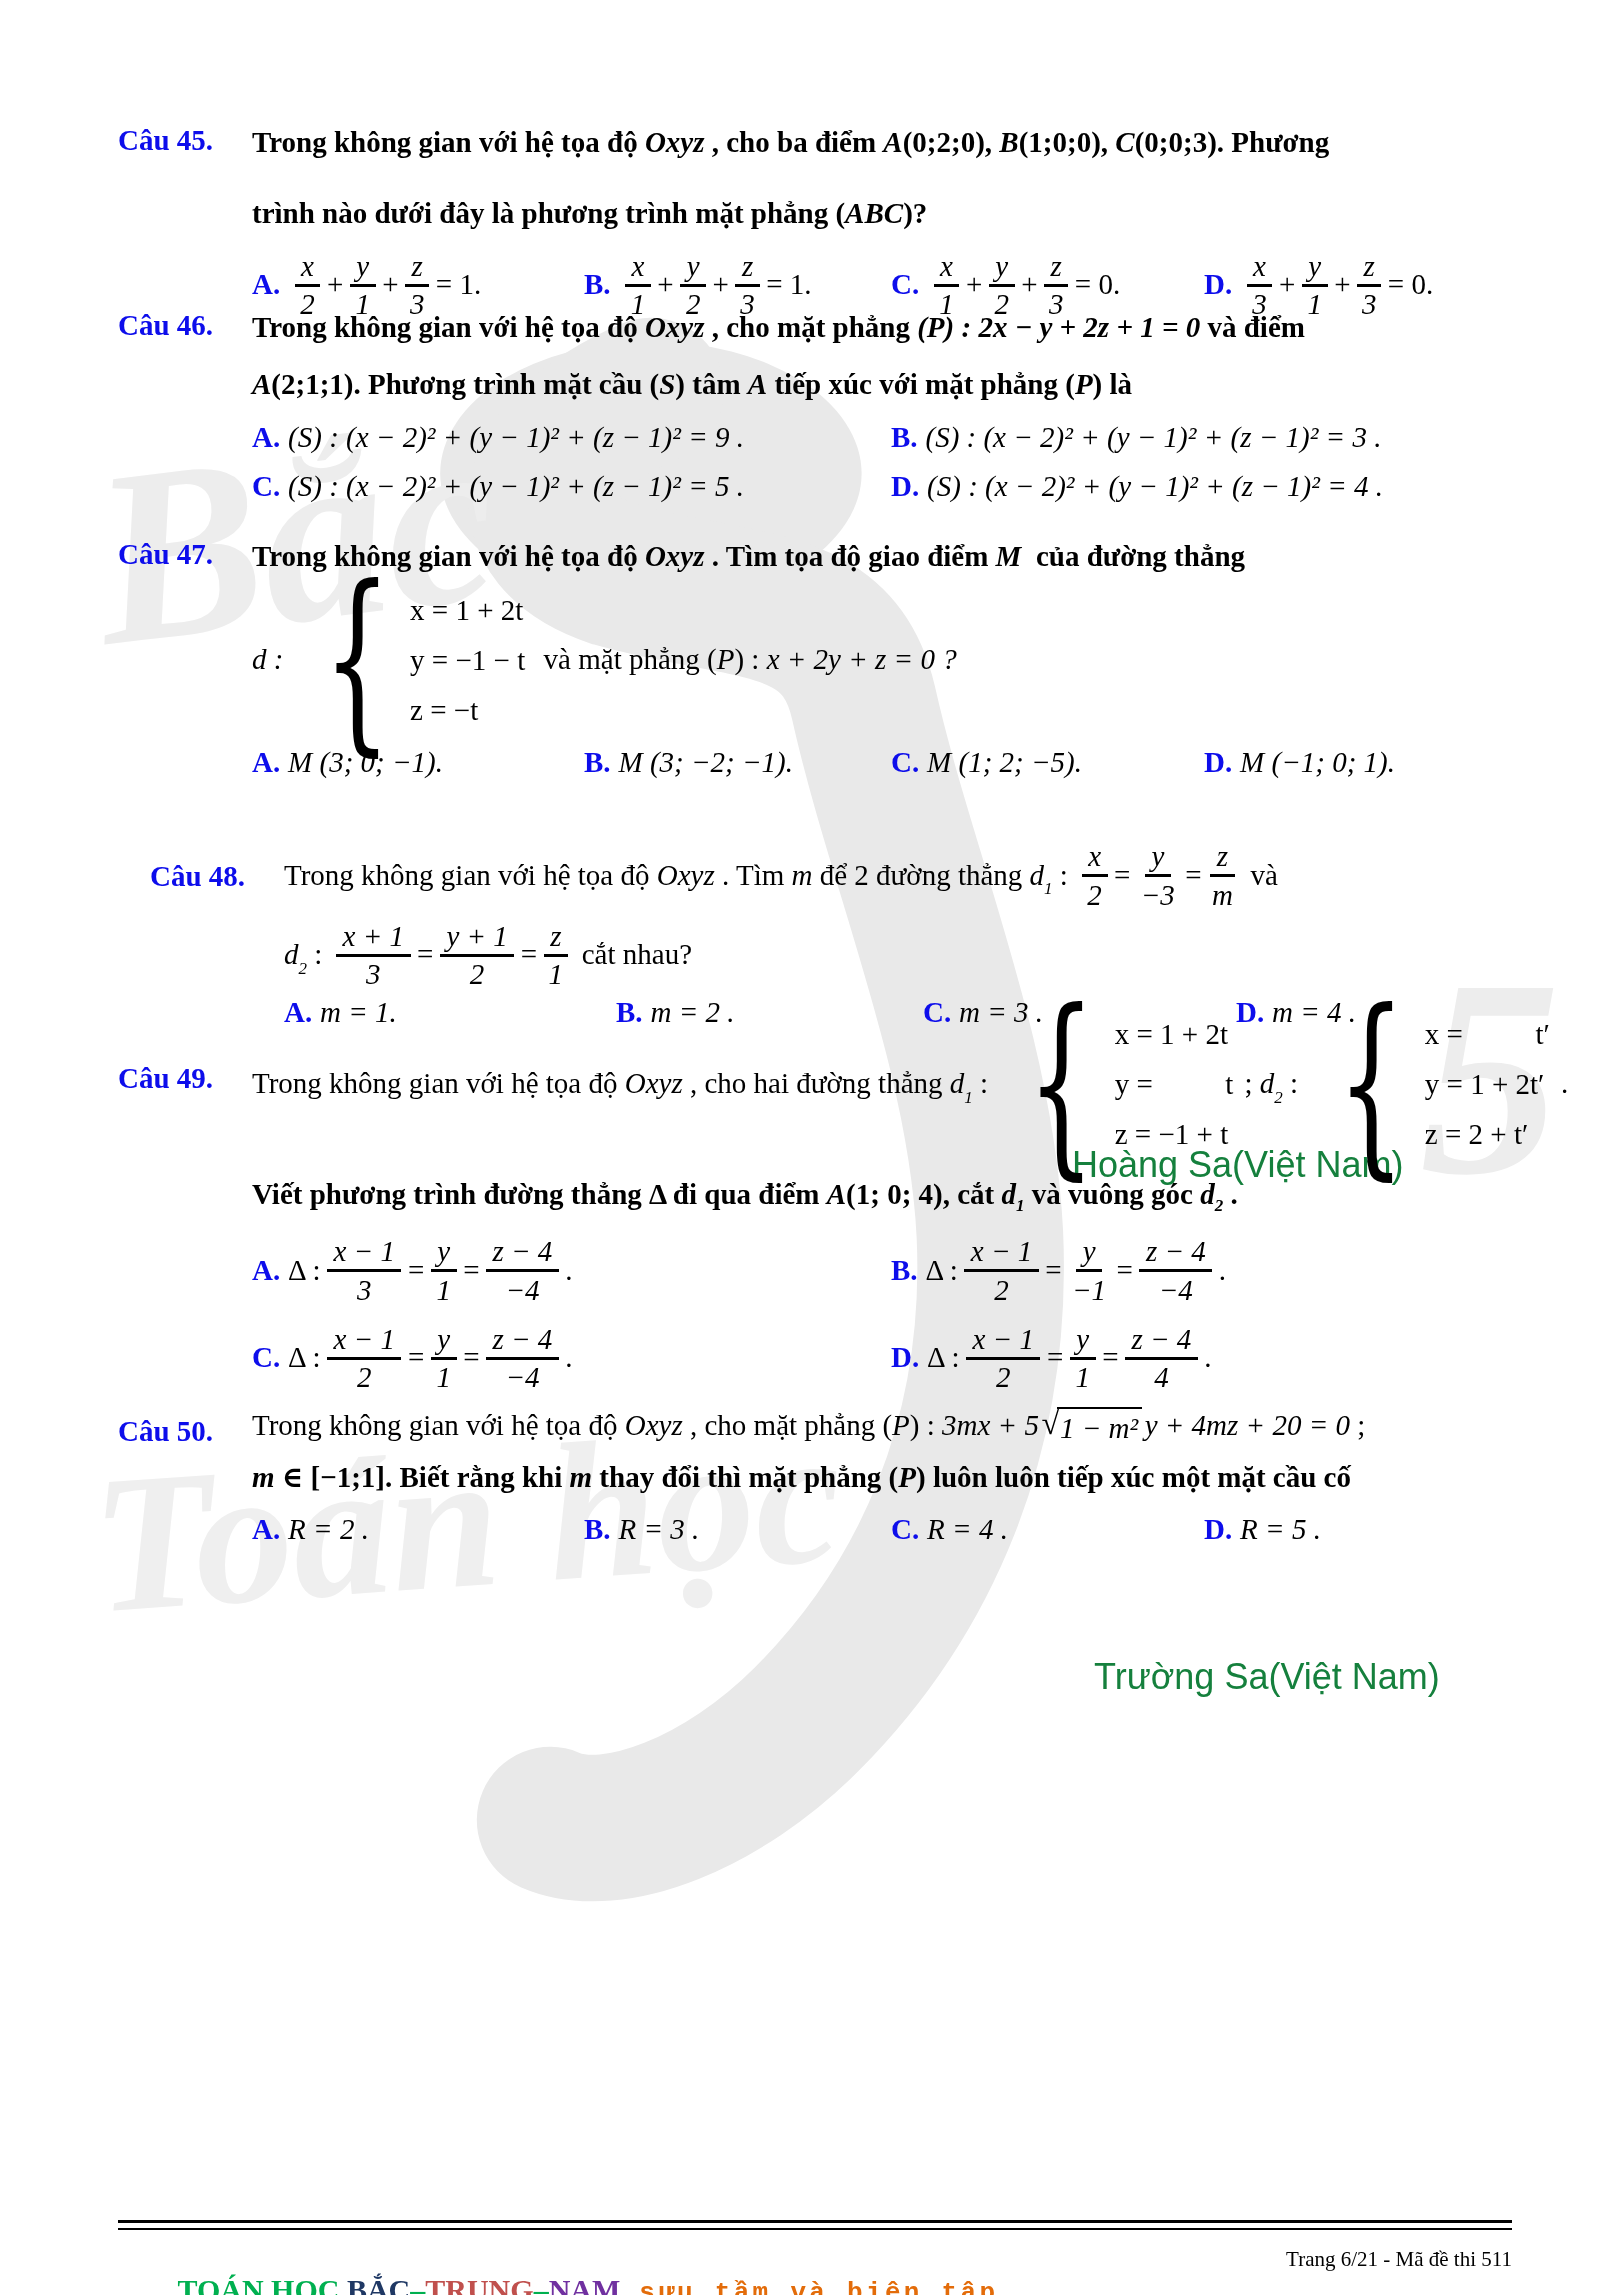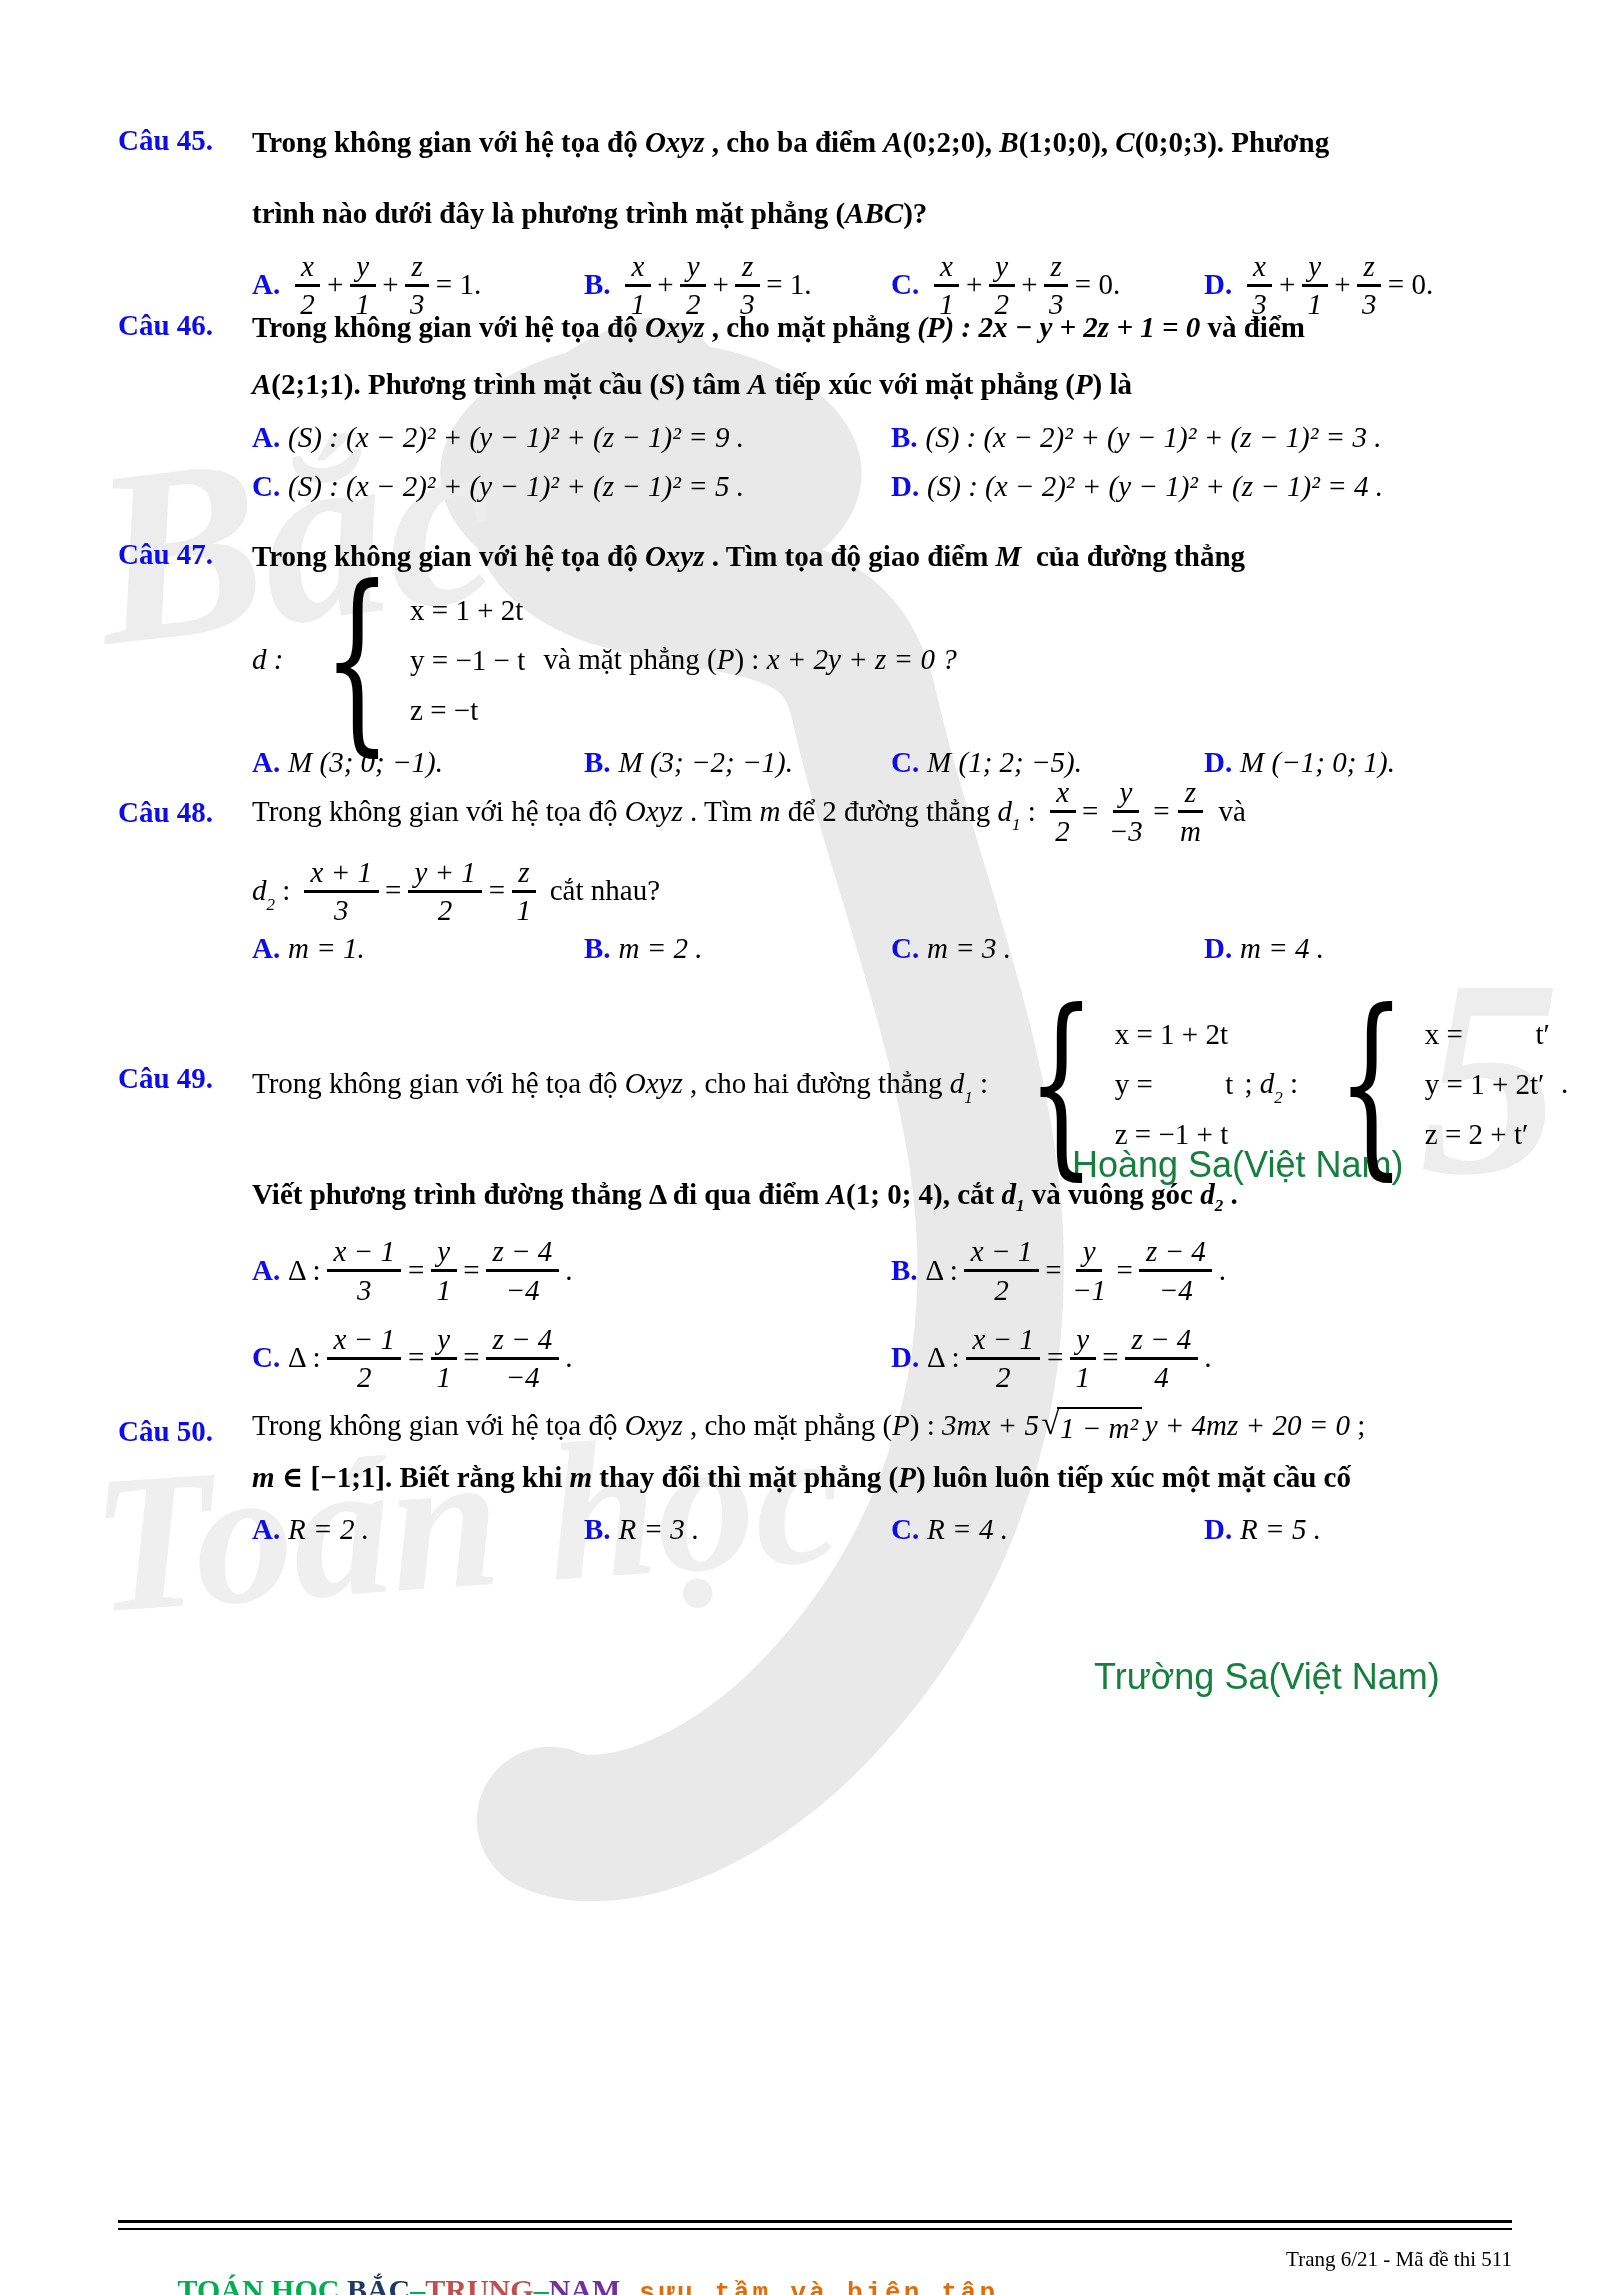--- a/index.html
+++ b/index.html
@@ -219,21 +219,21 @@
               <span class="tok it">M (1; 2; −5).</span>
             </div>
           <div class="opt">
               <span class="lbl">D.</span>
               <span class="tok it">M (−1; 0; 1).</span>
             </div>
         </div>
       </div>
     </section>
 
-    <section class="q q48" style="top:776px;">
+    <section class="q q48" style="top:840px;margin-left:32px;">
       <div class="qid">Câu 48.</div>
       <div class="qbody">
         <div class="mline" style="margin-bottom:9.2px;">
             <span class="tok">Trong không gian với hệ tọa độ </span>
             <span class="tok it">Oxyz</span>
             <span class="tok"> . Tìm </span>
             <span class="tok it">m</span>
             <span class="tok"> để 2 đường thẳng </span>
             <span class="tok it">d</span>
             <sub class="sb">1</sub>

